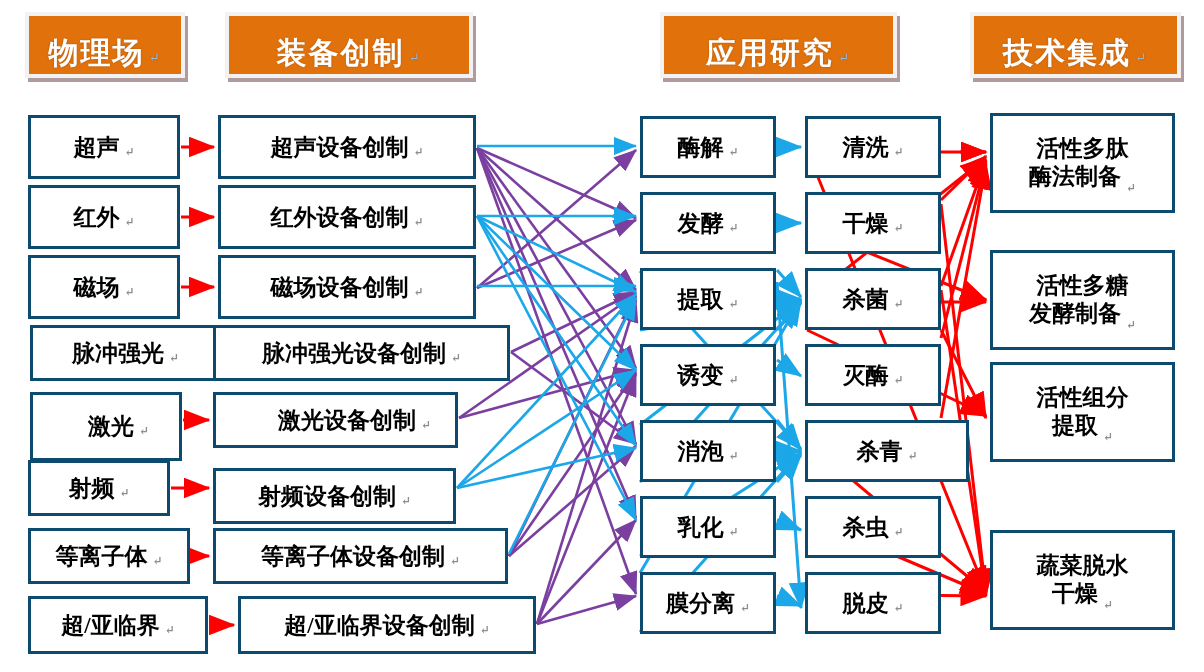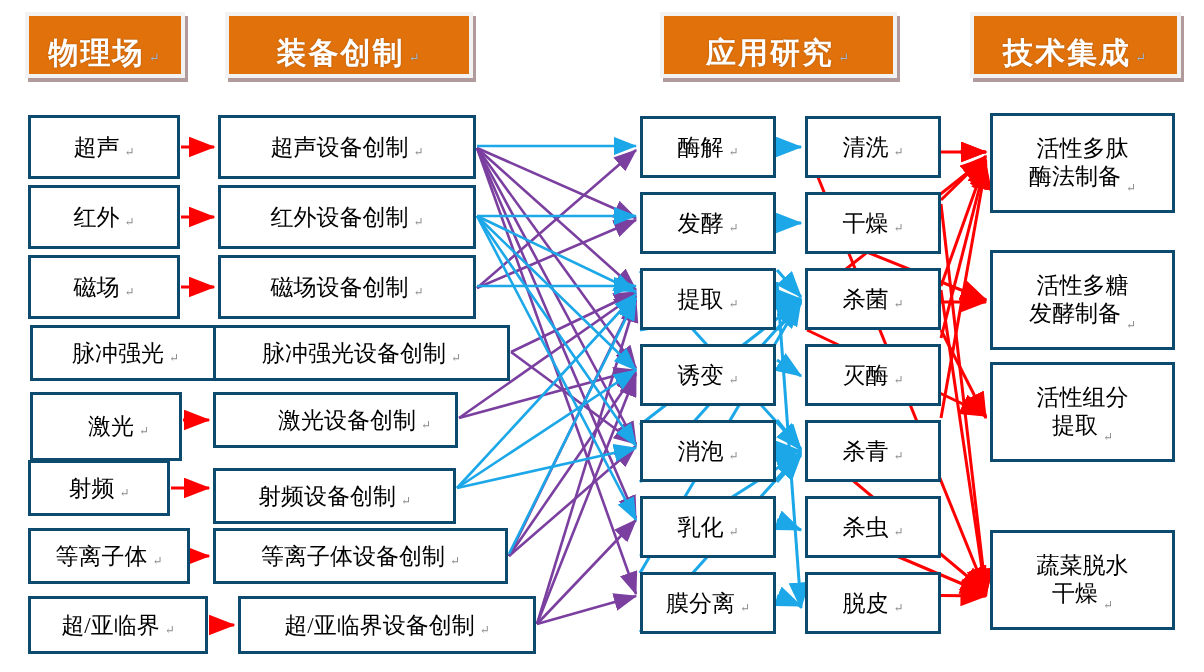--- a/index.html
+++ b/index.html
@@ -31,20 +31,21 @@
   .bx{
     position:absolute;
     background:#ffffff;
     border:7px solid #0c4a6e;
     box-sizing:border-box;
     display:flex;align-items:center;justify-content:center;
     color:#000000;
     font-size:23px;
     white-space:nowrap;
     z-index:3;
+    font-weight:bold;
   }
   .bx.thick{border-width:3px;}
   .bx .lbl{display:inline-block;}
   .bx .pilcrow{font-size:12px;color:#8d8d8d;margin-left:5px;
                position:relative;top:5px;}
   .bx.two{flex-direction:column;line-height:1.22;}
   .bx.two .l2{display:flex;align-items:flex-end;}
 
   svg.wires{position:absolute;left:0;top:0;width:1204px;height:672px;
             z-index:2;pointer-events:none;}
@@ -287,21 +288,21 @@
     <span class="pilcrow">↵</span>
     </div>
   <div class="bx thick" style="left:805px;top:268px;width:136px;height:62px;">
     <span class="lbl">杀菌</span>
     <span class="pilcrow">↵</span>
     </div>
   <div class="bx thick" style="left:805px;top:344px;width:136px;height:62px;">
     <span class="lbl">灭酶</span>
     <span class="pilcrow">↵</span>
     </div>
-  <div class="bx thick" style="left:805px;top:420px;width:136px;height:62px;">
+  <div class="bx thick" style="left:805px;top:420px;width:164px;height:62px;">
     <span class="lbl">杀青</span>
     <span class="pilcrow">↵</span>
     </div>
   <div class="bx thick" style="left:805px;top:496px;width:136px;height:62px;">
     <span class="lbl">杀虫</span>
     <span class="pilcrow">↵</span>
     </div>
   <div class="bx thick" style="left:805px;top:572px;width:136px;height:62px;">
     <span class="lbl">脱皮</span>
     <span class="pilcrow">↵</span>

